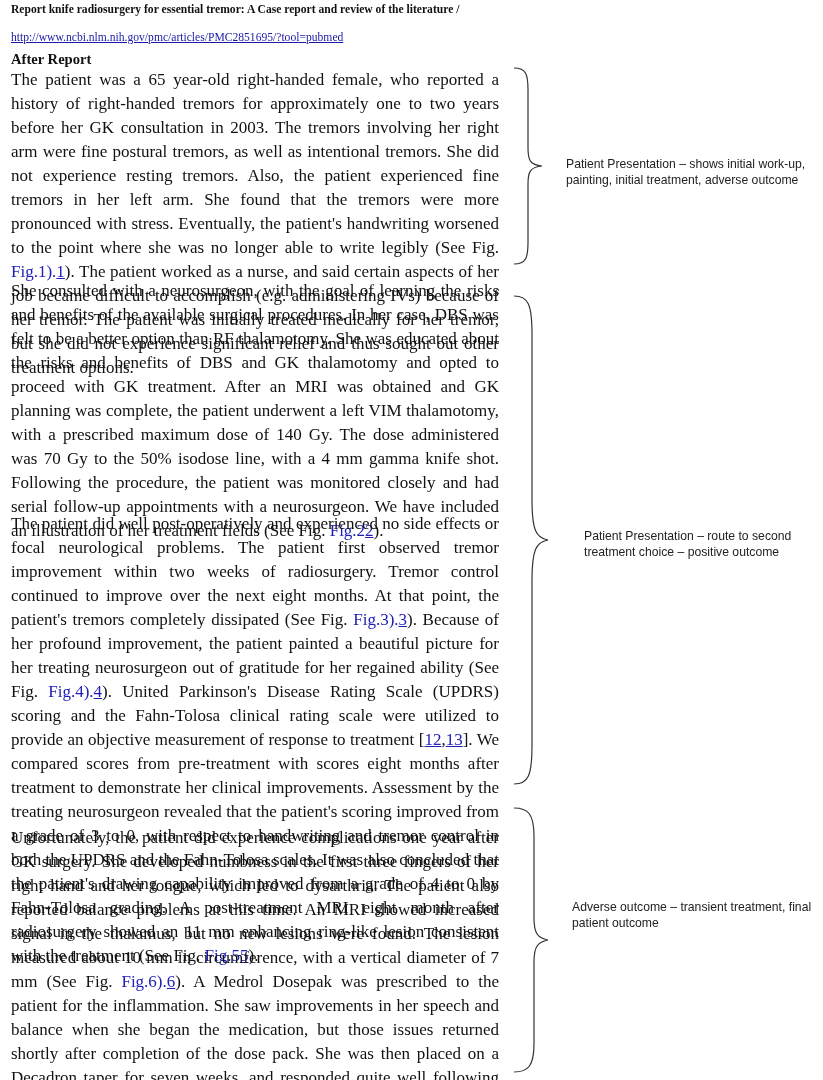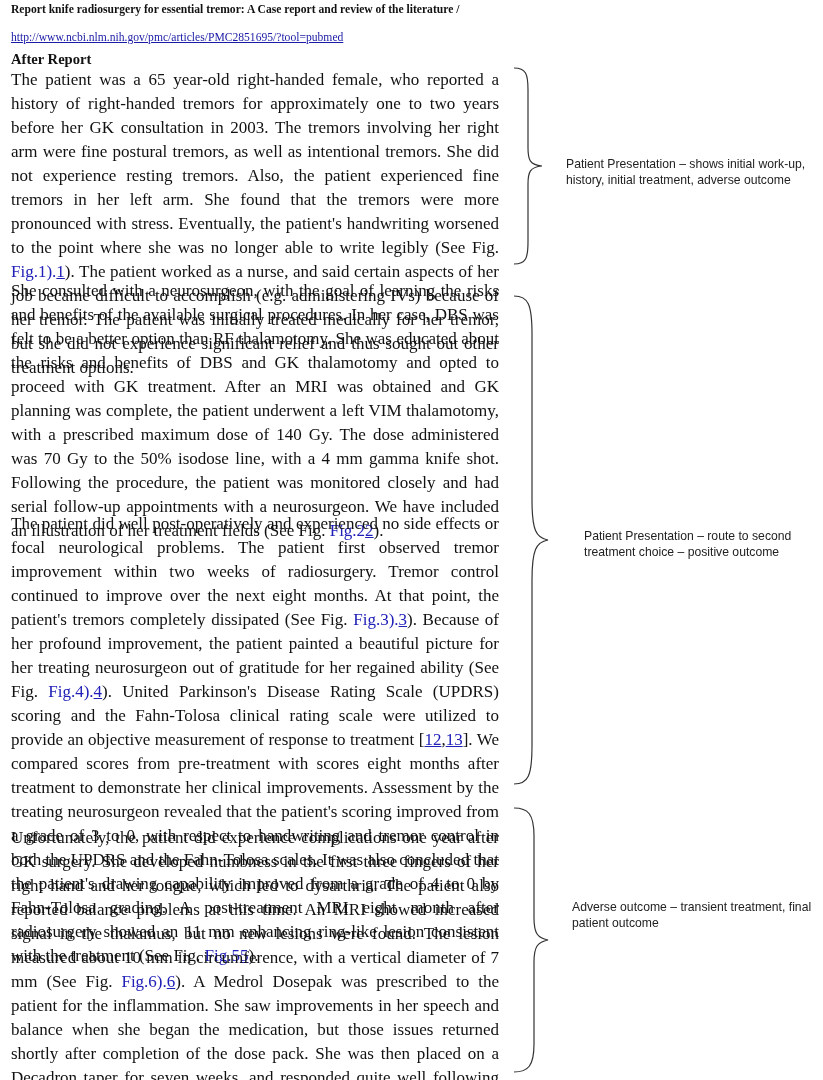--- a/index.html
+++ b/index.html
@@ -39,15 +39,15 @@
 <svg class="brace" style="left:512px; top:66px;" width="40" height="200" viewBox="0 0 40 200">
   <path d="M2 2 C14 2 16 8 16 24 L16 82 C16 94 18 99 30 100 C18 101 16 106 16 118 L16 176 C16 192 14 198 2 198" fill="none" stroke="#333" stroke-width="1.2"></path>
 </svg>
 <svg class="brace" style="left:512px; top:294px;" width="44" height="492" viewBox="0 0 44 492">
   <path d="M2 2 C16 2 20 10 20 40 L20 206 C20 236 24 244 36 246 C24 248 20 256 20 286 L20 452 C20 482 16 490 2 490" fill="none" stroke="#333" stroke-width="1.2"></path>
 </svg>
 <svg class="brace" style="left:512px; top:806px;" width="44" height="268" viewBox="0 0 44 268">
   <path d="M2 2 C16 2 22 8 22 30 L22 112 C22 128 26 132 36 134 C26 136 22 140 22 156 L22 238 C22 260 16 266 2 266" fill="none" stroke="#333" stroke-width="1.2"></path>
 </svg>
 
-<div class="note n1">Patient Presentation – shows initial work-up, history, initial treatment, adverse outcome</div>
+<div class="note n1">Patient Presentation – shows initial work-up, painting, initial treatment, adverse outcome</div>
 <div class="note n2">Patient Presentation – route to second treatment choice – positive outcome</div>
 <div class="note n3">Adverse outcome – transient treatment, final patient outcome</div>
 
 </body></html>

